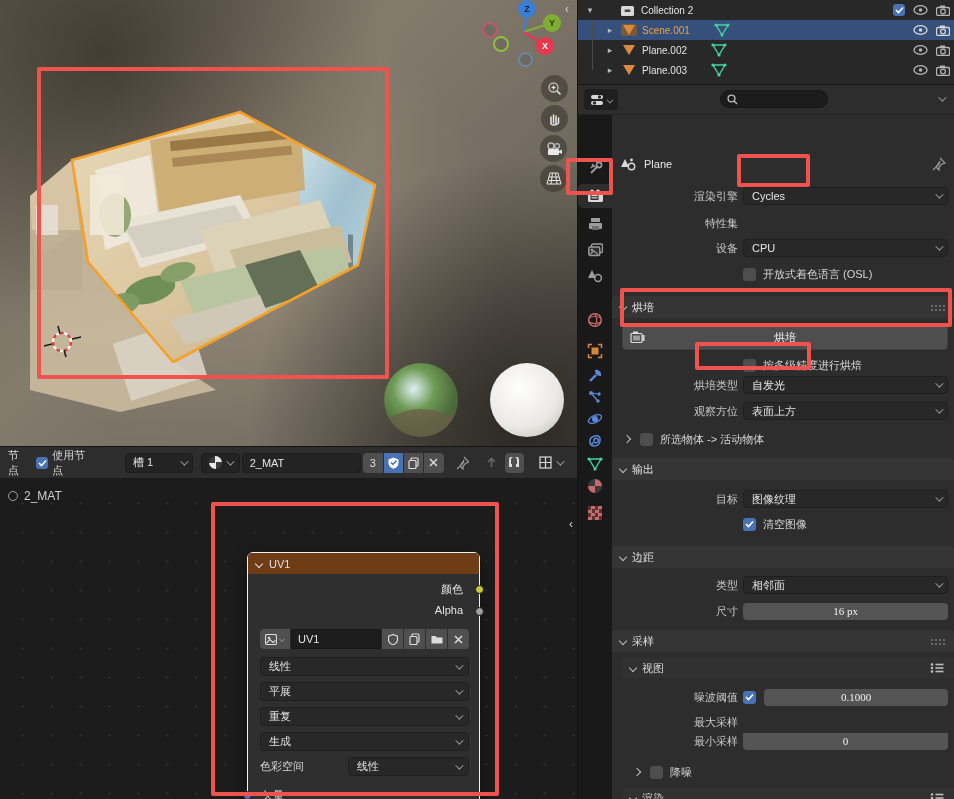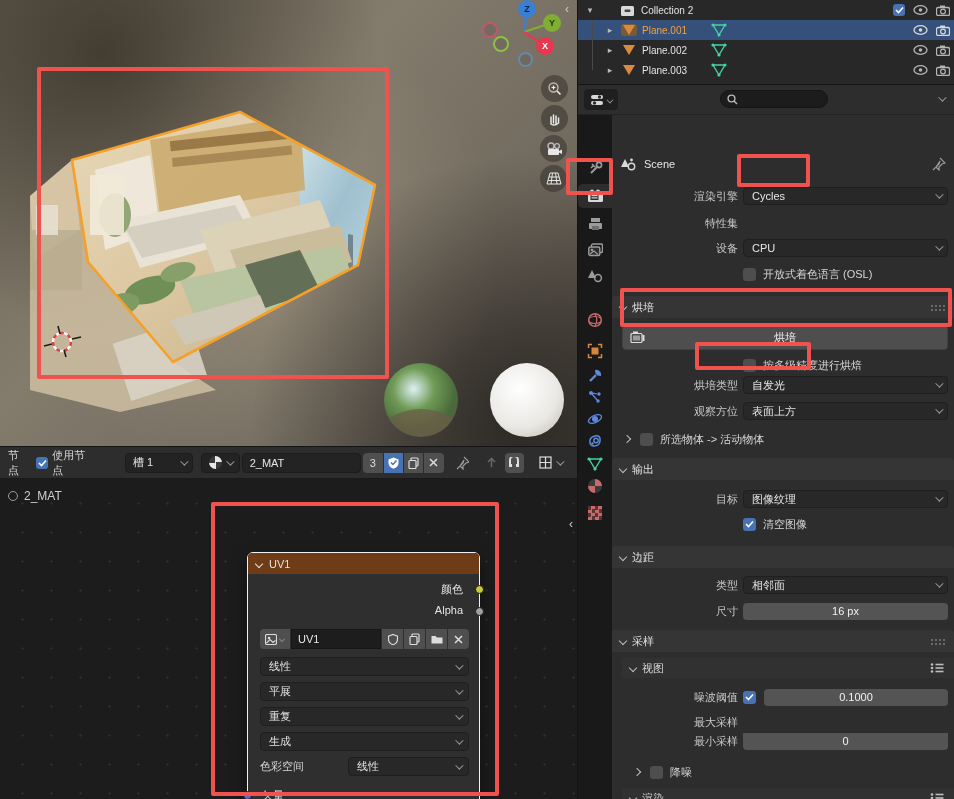--- a/index.html
+++ b/index.html
@@ -49,21 +49,21 @@
   #pcontent { position:absolute; left:34px; top:30px; width:342px; height:684px; }
   .prow { position:absolute; left:0; width:342px; height:18px; display:flex; align-items:center; }
   .plabel { position:absolute; left:0; width:126px; text-align:right; color:#c9c9c9; }
   .dd { position:absolute; left:131px; width:205px; height:18px; background:#282828;
     border-radius:4px; color:#e6e6e6; display:flex; align-items:center; padding:0 8px;
     border:1px solid #1f1f1f; }
   .dd .chev { position:absolute; right:6px; }
   .chev { width:6px; height:6px; border-right:1.5px solid #9a9a9a; border-bottom:1.5px solid #9a9a9a;
     transform:rotate(45deg) translateY(-2px); display:inline-block; }
   .num { position:absolute; left:131px; width:205px; height:17px; background:#545454;
-    border-radius:4px; color:#f1f1f1; text-align:center; line-height:17px; }
+    border-radius:4px; color:#f1f1f1; text-align:center; line-height:17px;font-family:Liberation Serif, serif; }
   .cb { width:13px; height:13px; border-radius:3px; background:#4e4e4e; position:relative;
     flex:none; display:flex; align-items:center; justify-content:center; }
   .cb.on { background:#4772b3; }
   .phead { position:absolute; left:0; width:342px; height:22px; background:#353535;
     display:flex; align-items:center; color:#e0e0e0; border-radius:3px 3px 0 0; }
   .phead .arr { margin:0 6px 0 8px; }
   .arr { width:6px; height:6px; border-right:1.5px solid #bdbdbd; border-bottom:1.5px solid #bdbdbd;
     display:inline-block; transform:rotate(45deg); }
   .arr.right { transform:rotate(-45deg); }
   .dragdots { position:absolute; right:8px; top:8px; width:16px; height:7px;
@@ -242,21 +242,21 @@
           <rect x="4" y="0.5" width="5" height="2" fill="#b5b5b5"></rect>
           </svg>
       </span>
     </div>
     <div class="ol-row sel">
       <span style="position:absolute;left:14px;top:0;width:1px;height:20px;background:#4a4a4a"></span>
       <span class="disc" style="margin-left:26px">▸</span>
       <span style="background:#7a5a35;border-radius:3px;padding:1px 2px;margin:0 5px;display:flex">
           <span class="tri-plane"></span>
         </span>
-      <span class="ol-label active">Plane.001</span>
+      <span class="ol-label active">Scene.001</span>
       <svg width="16" height="14" style="margin-left:24px">
         <polygon points="2,2 14,2 8,12" fill="none" stroke="#43d3a2" stroke-width="1.4"></polygon>
         <circle cx="2" cy="2" r="1.6" fill="#43d3a2"></circle>
           <circle cx="14" cy="2" r="1.6" fill="#43d3a2"></circle>
         <circle cx="8" cy="12" r="1.6" fill="#43d3a2"></circle>
         </svg>
       <span class="ol-right">
         <svg width="15" height="10">
           <ellipse cx="7.5" cy="5" rx="6.5" ry="4.3" fill="none" stroke="#d8d8d8" stroke-width="1.3"></ellipse>
           <circle cx="7.5" cy="5" r="1.8" fill="#d8d8d8"></circle>
@@ -434,21 +434,21 @@
         </div>
     </div>
 
     <div id="pcontent">
       <div class="prow" style="top:37px;height:24px">
         <svg width="16" height="15" style="margin-left:8px">
           <path d="M5 2 L9 10 H1 Z" fill="#d9d9d9"></path>
           <circle cx="11.5" cy="9.5" r="3.2" fill="none" stroke="#d9d9d9" stroke-width="1.4"></circle>
           <circle cx="11.5" cy="3" r="1.4" fill="#d9d9d9"></circle>
           </svg>
-        <span style="margin-left:8px;color:#e6e6e6">Scene</span>
+        <span style="margin-left:8px;color:#e6e6e6">Plane</span>
         <svg width="14" height="14" style="position:absolute;right:8px">
           <path d="M8 1 L13 6 L10 7 L7 10 L7 13 L4 10 L1 13 M4 10 L7 7 L8 4 Z" fill="none" stroke="#9c9c9c" stroke-width="1.2"></path>
           </svg>
       </div>
 
       <div class="prow" style="top:72px">
         <span class="plabel">渲染引擎</span>
         <span class="dd">
           <span>Cycles</span>
             <span class="chev"></span>

